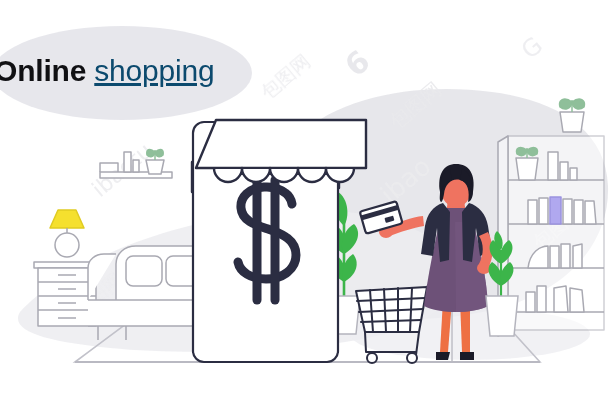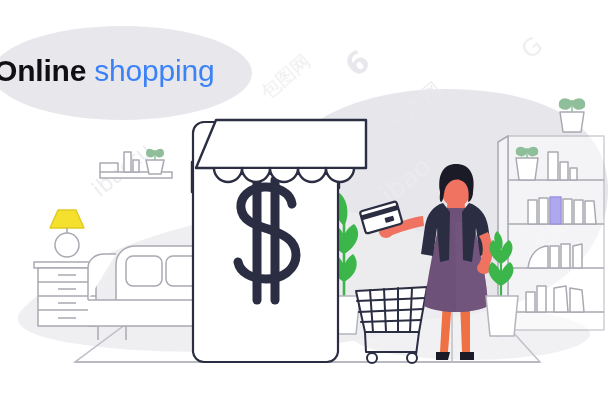--- a/index.html
+++ b/index.html
@@ -30,21 +30,21 @@
     height:42px;
     line-height:42px;
     white-space:nowrap;
     font-size:30px;
     letter-spacing:-0.2px;
     color:#101013;
     z-index:6;
     pointer-events:none;
   }
   #title .w-bold{ font-weight:700; }
-  #title .w-light{ font-weight:400; color:#3b82f6; }
+  #title .w-light{ font-weight:400; color:#0c4a6e;text-decoration:underline; }
 </style>
 </head>
 <body>
 
 <div id="stage">
 
   <svg id="scene" viewBox="0 0 610 405" xmlns="http://www.w3.org/2000/svg">
 
     <defs>
       <clipPath id="clipStage">

